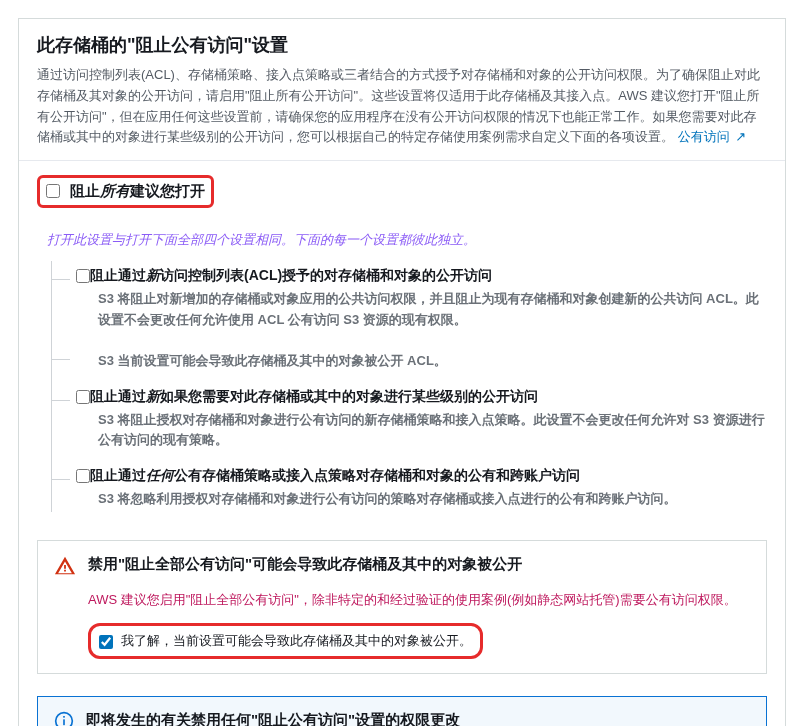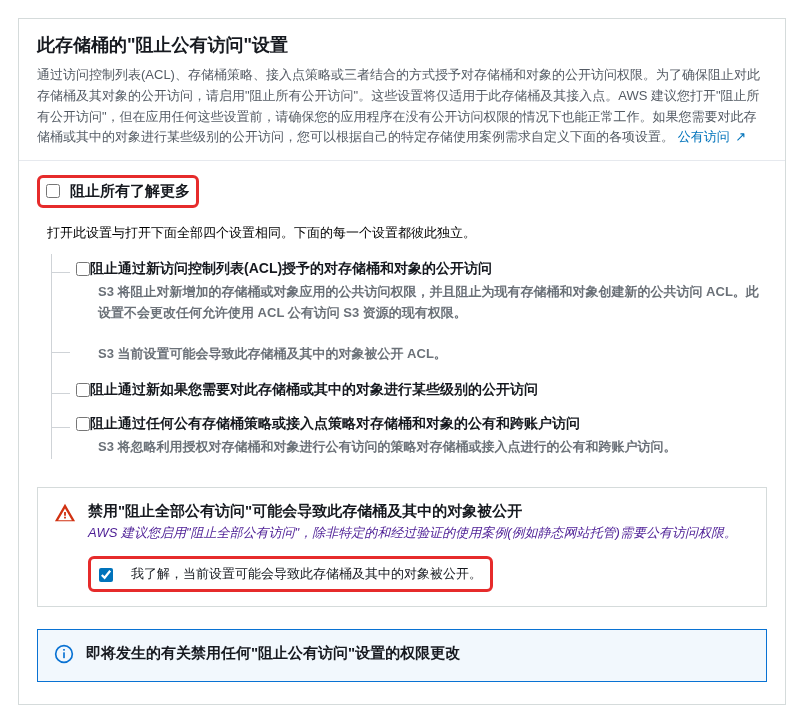--- a/index.html
+++ b/index.html
@@ -6,39 +6,39 @@
     body { font-family: "Microsoft YaHei", Arial, sans-serif; background: #fff; padding: 18px; width: 804px; font-size: 13px; color: #16191f; }
     .panel { border: 1px solid #d5dbdb; padding: 14px 18px 22px 18px; background: #fff; }
     .title { font-size: 18px; font-weight: 700; margin-bottom: 8px; }
     .intro { color: #545b64; line-height: 1.6; }
     .link { color: #0073bb; text-decoration: none; cursor: pointer; }
     .ext-icon { display:inline-block; margin-left:2px; color:#0073bb; }
     .hr { border-top: 1px solid #e6e9ee; margin: 12px -18px 14px -18px; }
 
     .block-all-row { display:flex; align-items:flex-start; gap:10px; border:3px solid #e62b2b; border-radius:6px; padding:4px 6px; width:fit-content; }
     .block-all-label { font-size:15px; font-weight:700; }
-    .em { font-weight:700; }
-    .sub-desc { color: #000000; margin-top:16px; margin-left:10px; }
+    .em { font-style: italic; font-weight:700; }
+    .sub-desc { color: #8b5cf6; margin-top:23px; margin-left:10px;font-style:italic; }
 
     .tree { margin-top: 12px; border-left: 1px solid #cfd3d7; margin-left: 14px; padding-left: 0; }
     .tree-item { position: relative; padding: 6px 0 10px 24px; }
     .tree-item::before { content:""; position:absolute; top:18px; left:0; width:18px; border-top:1px solid #cfd3d7; }
     .tree-item:last-child { padding-bottom: 2px;}
     .node-head { display:flex; align-items:flex-start; }
     .node-title { font-weight:700; font-size:14px; }
     .node-desc { color:#6b7178; margin-left: 22px; margin-top:4px; line-height:1.6;font-weight:bold; }
 
     input[type=checkbox] { width:14px; height:14px; margin-top:2px; cursor:pointer; }
 
     .alert-box { border:1px solid #d5dbdb; margin-top:28px; padding:14px 16px; }
     .alert-head { display:flex; gap:12px; align-items:flex-start; }
     .warn-icon { flex:0 0 auto; }
     .alert-title { font-weight:700; font-size:15px; }
-    .alert-text { color:#4c1d95; margin-top:2px; line-height:1.6;font-style:italic; }
-    .ack-row { display:flex; align-items:center; gap:18px; margin-top:12px; border:3px solid #e62b2b; border-radius:6px; padding:6px 8px; width:fit-content; }
+    .alert-text { color:#be185d; margin-top:16px; line-height:1.6; }
+    .ack-row { display:flex; align-items:center; gap:8px; margin-top:12px; border:3px solid #e62b2b; border-radius:12px; padding:6px 8px; width:fit-content; }
     .ack-row input[type=checkbox]{ accent-color:#0073bb; }
 
     .info-box { border:1px solid #0972d3; background:#f2f8fd; margin-top:22px; padding:14px 16px; }
     .info-head { display:flex; gap:12px; align-items:flex-start; }
     .info-title { font-weight:700; font-size:15px; }
   </style>
 </head>
 <body>
 
 <div class="panel">
@@ -46,21 +46,21 @@
   <div class="intro">
     <span>通过访问控制列表(ACL)、存储桶策略、接入点策略或三者结合的方式授予对存储桶和对象的公开访问权限。为了确保阻止对此存储桶及其对象的公开访问，请启用"阻止所有公开访问"。这些设置将仅适用于此存储桶及其接入点。AWS 建议您打开"阻止所有公开访问"，但在应用任何这些设置前，请确保您的应用程序在没有公开访问权限的情况下也能正常工作。如果您需要对此存储桶或其中的对象进行某些级别的公开访问，您可以根据自己的特定存储使用案例需求自定义下面的各项设置。</span>
     <a class="link"><span>公有访问</span> <span class="ext-icon">↗</span></a>
   </div>
 
   <div class="hr"></div>
 
   <div class="block-all-row">
     <input type="checkbox" style="">
     <span class="block-all-label">
-      <span>阻止</span><span class="em">所有</span><span>了解更多</span>
+      <span>阻止</span><span class="em">所有</span><span>建议您打开</span>
     </span>
   </div>
   <div class="sub-desc">打开此设置与打开下面全部四个设置相同。下面的每一个设置都彼此独立。</div>
 
   <div class="tree">
     <div class="tree-item">
       <div class="node-head">
         <input type="checkbox" style="">
         <span class="node-title">
           <span>阻止通过</span><span class="em">新</span><span>访问控制列表(ACL)授予的对存储桶和对象的公开访问</span>
@@ -73,20 +73,21 @@
       <div class="node-desc">S3 当前设置可能会导致此存储桶及其中的对象被公开 ACL。</div>
     </div>
 
     <div class="tree-item">
       <div class="node-head">
         <input type="checkbox" style="">
         <span class="node-title">
           <span>阻止通过</span><span class="em">新</span><span>如果您需要对此存储桶或其中的对象进行某些级别的公开访问</span>
         </span>
       </div>
+      <div class="node-desc">S3 将阻止授权对存储桶和对象进行公有访问的新存储桶策略和接入点策略。此设置不会更改任何允许对 S3 资源进行公有访问的现有策略。</div>
     </div>
 
     <div class="tree-item">
       <div class="node-head">
         <input type="checkbox" style="">
         <span class="node-title">
           <span>阻止通过</span><span class="em">任何</span><span>公有存储桶策略或接入点策略对存储桶和对象的公有和跨账户访问</span>
         </span>
       </div>
       <div class="node-desc">S3 将忽略利用授权对存储桶和对象进行公有访问的策略对存储桶或接入点进行的公有和跨账户访问。</div>

